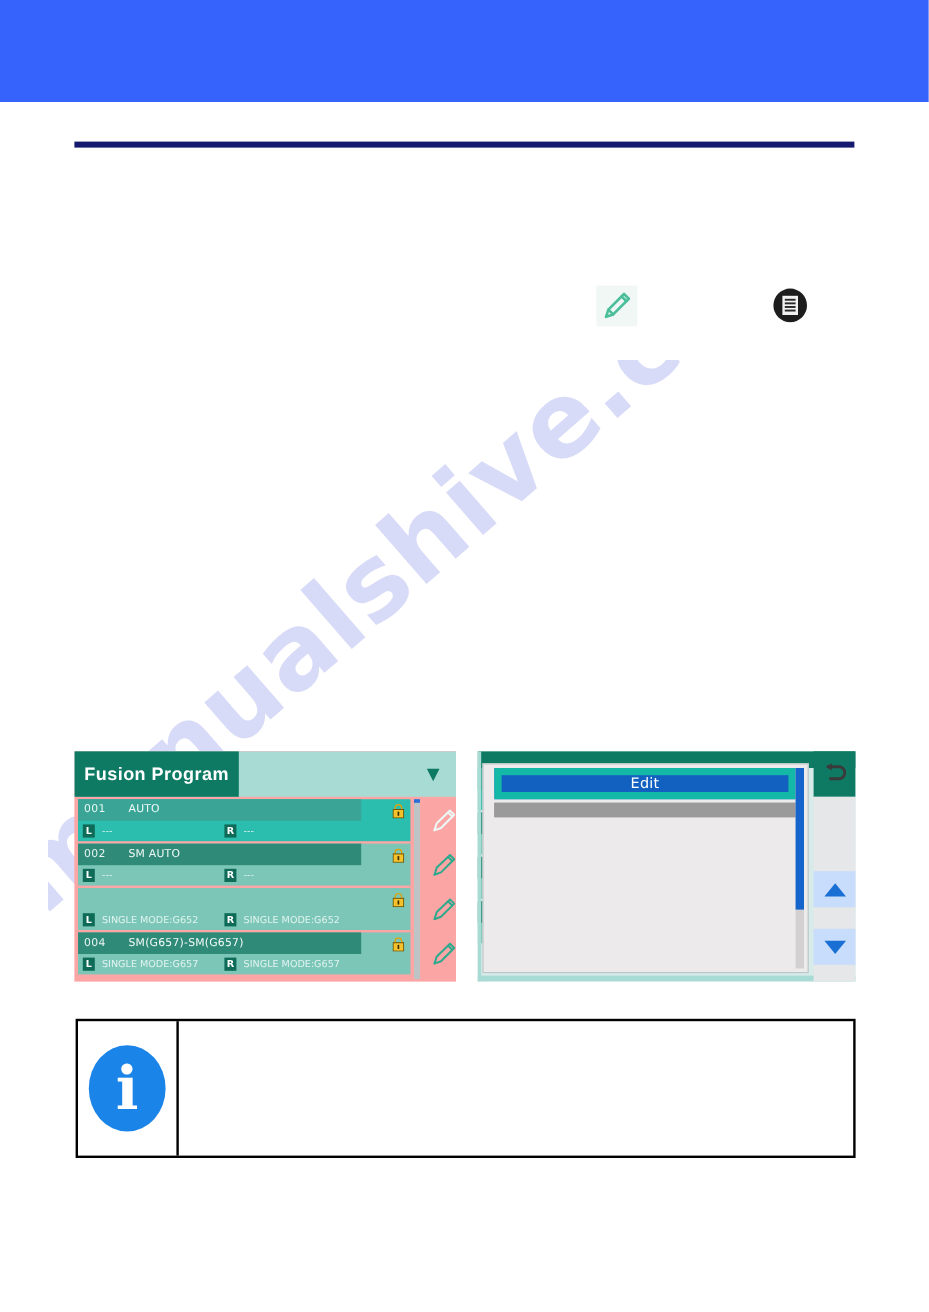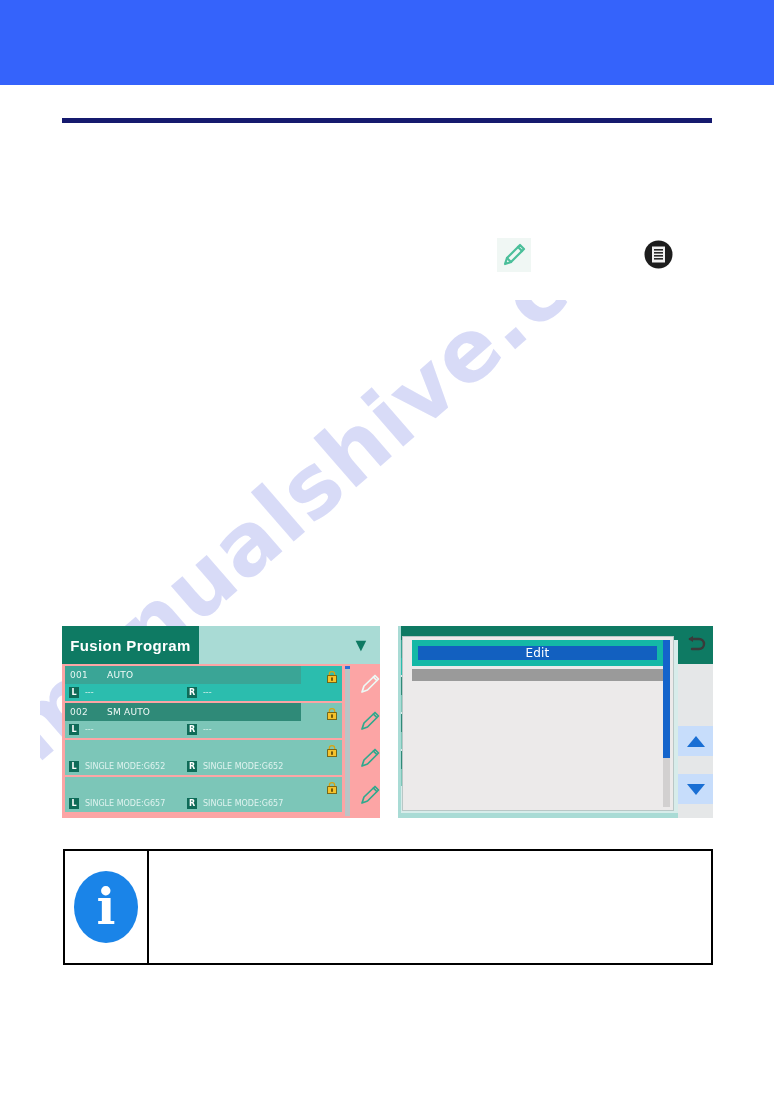--- a/index.html
+++ b/index.html
@@ -505,20 +505,24 @@
         <svg width="26" height="26" viewBox="0 0 26 26">
           <g stroke="#2fa98d" stroke-width="1.7" fill="none" stroke-linecap="round" stroke-linejoin="round">
             <path d="M5 21 L7 15 L18 4.5 L21.5 8 L10.5 19 Z"></path>
             <path d="M16.5 6.2 L19.8 9.5"></path>
           </g>
         </svg>
       </div>
     </div>
 
     <div class="prog-row">
+      <div class="prog-top">
+        <span class="prog-num">004</span>
+        <span class="prog-name">SM(G657)-SM(G657)</span>
+      </div>
       <div class="prog-lock">
         <svg width="10" height="12" viewBox="0 0 10 12">
           <path d="M2.3 5 V3.4 a2.7 2.7 0 0 1 5.4 0 V5" stroke="#d8a410" stroke-width="1.2" fill="none"></path>
           <rect x="0.6" y="4.6" width="8.8" height="7" fill="#f5c22b" stroke="#6b5200" stroke-width="0.8"></rect>
           <rect x="4.3" y="6.4" width="1.4" height="3.4" fill="#3a2d00"></rect>
         </svg>
       </div>
       <div class="prog-bottom">
         <span class="side-tag">L</span>
         <span class="side-val">SINGLE MODE:G657</span>

